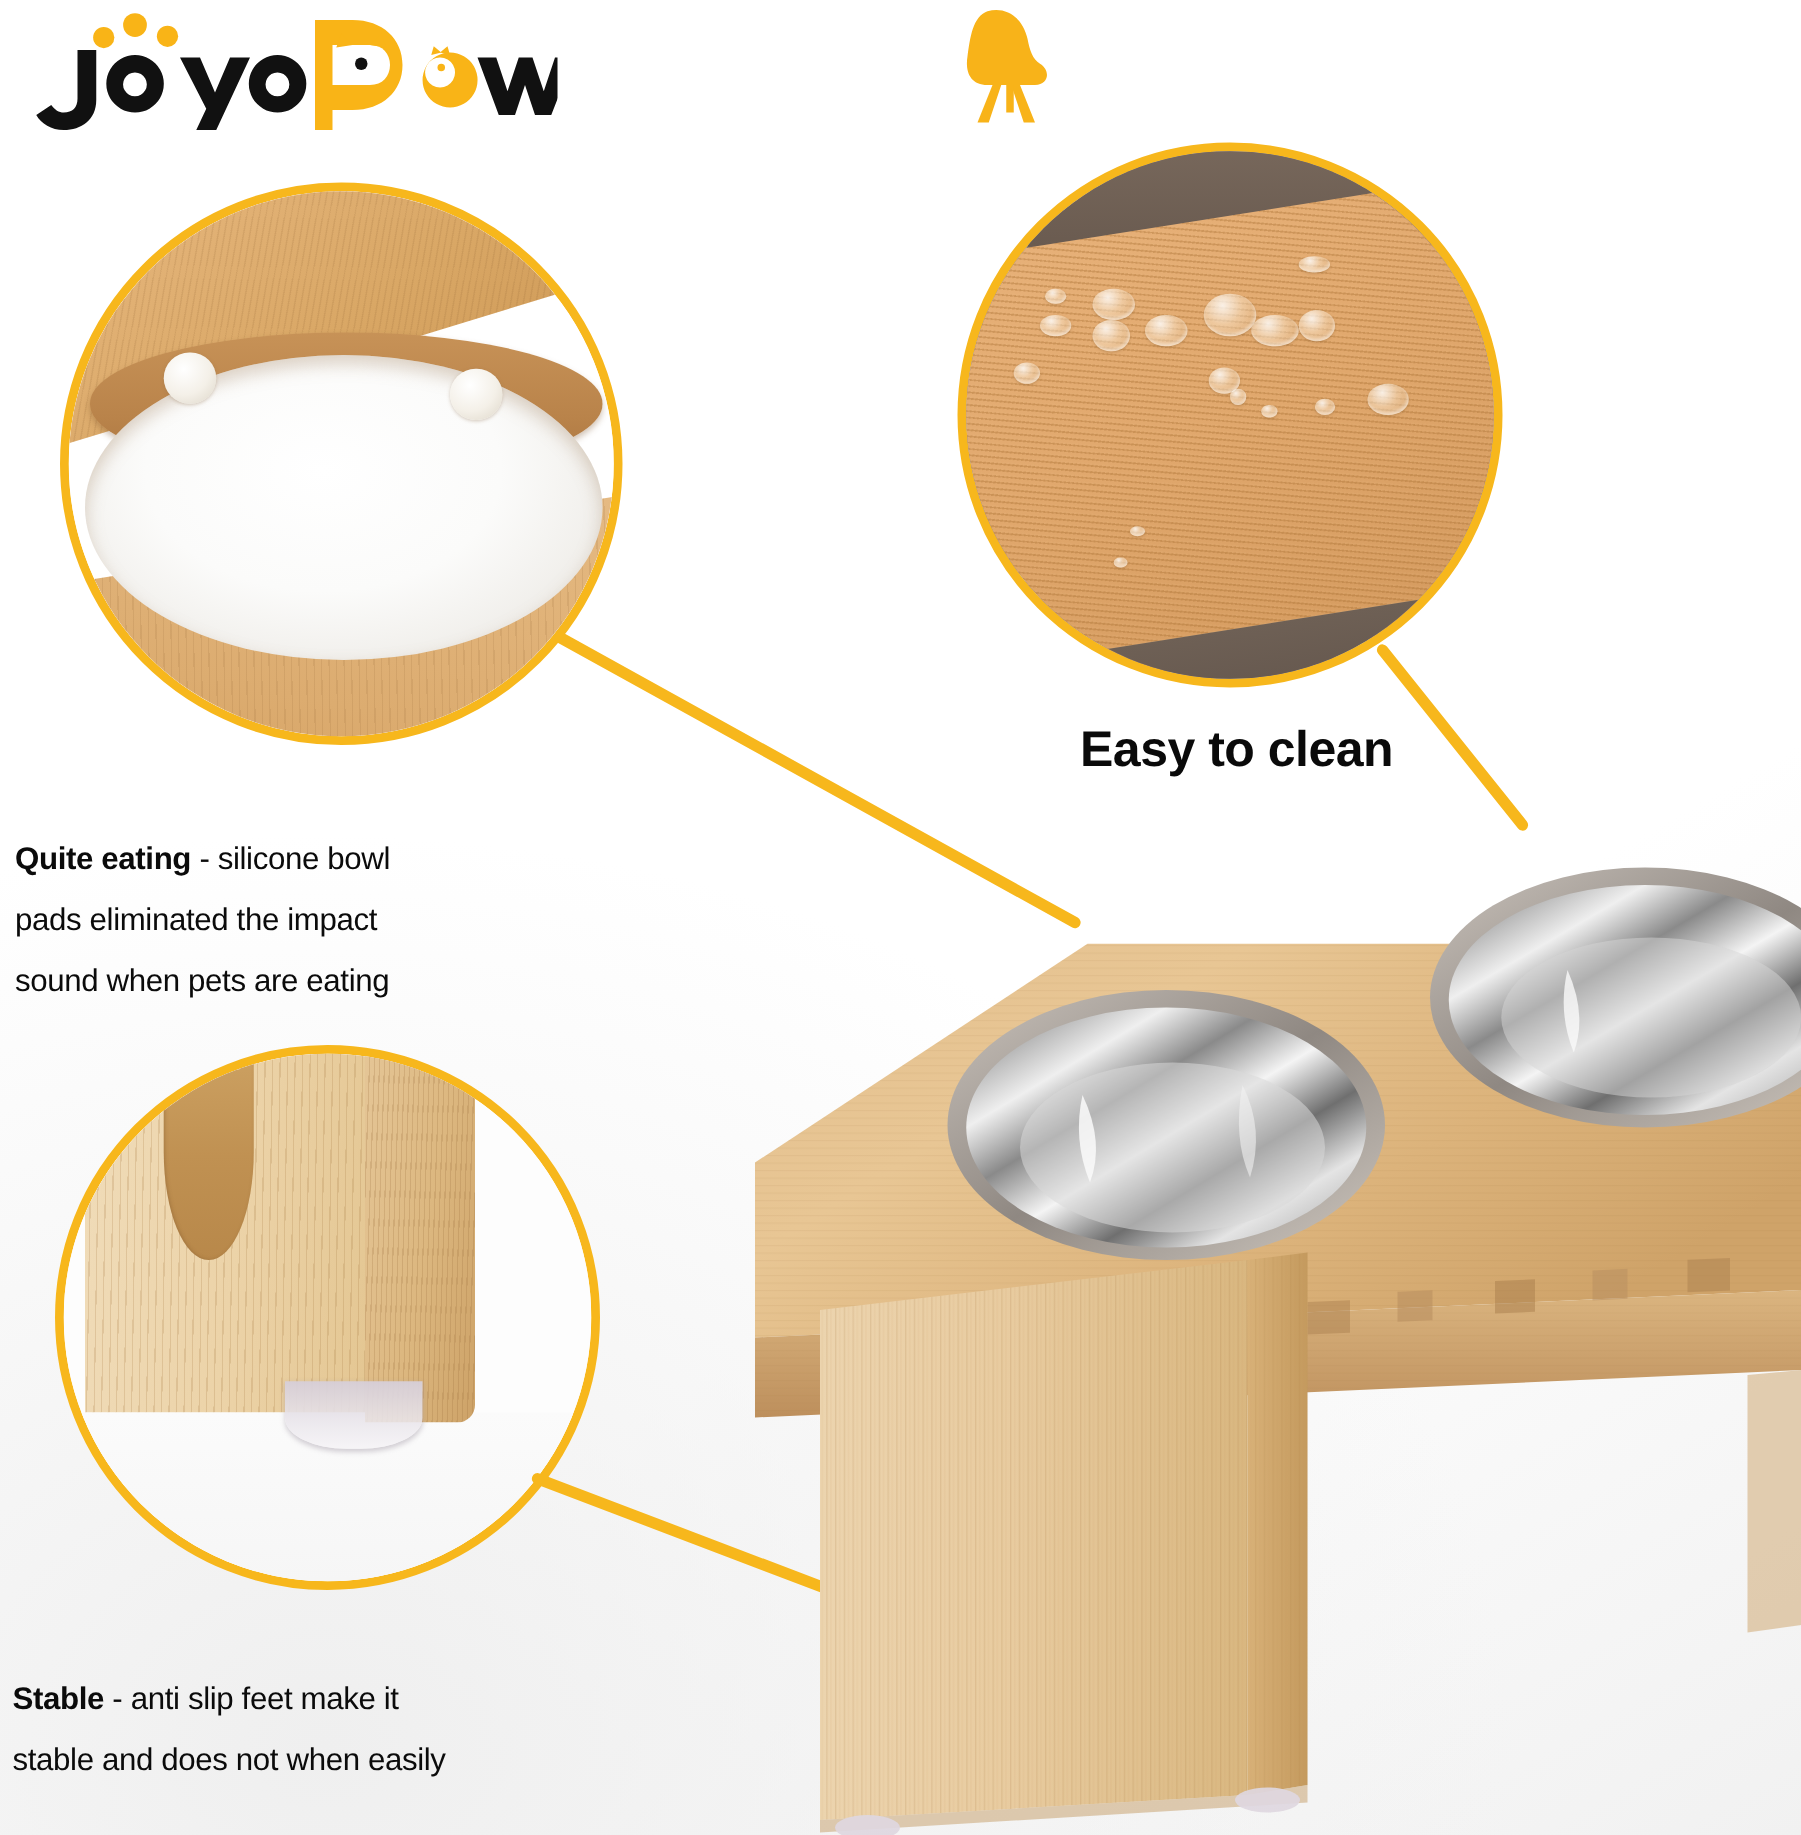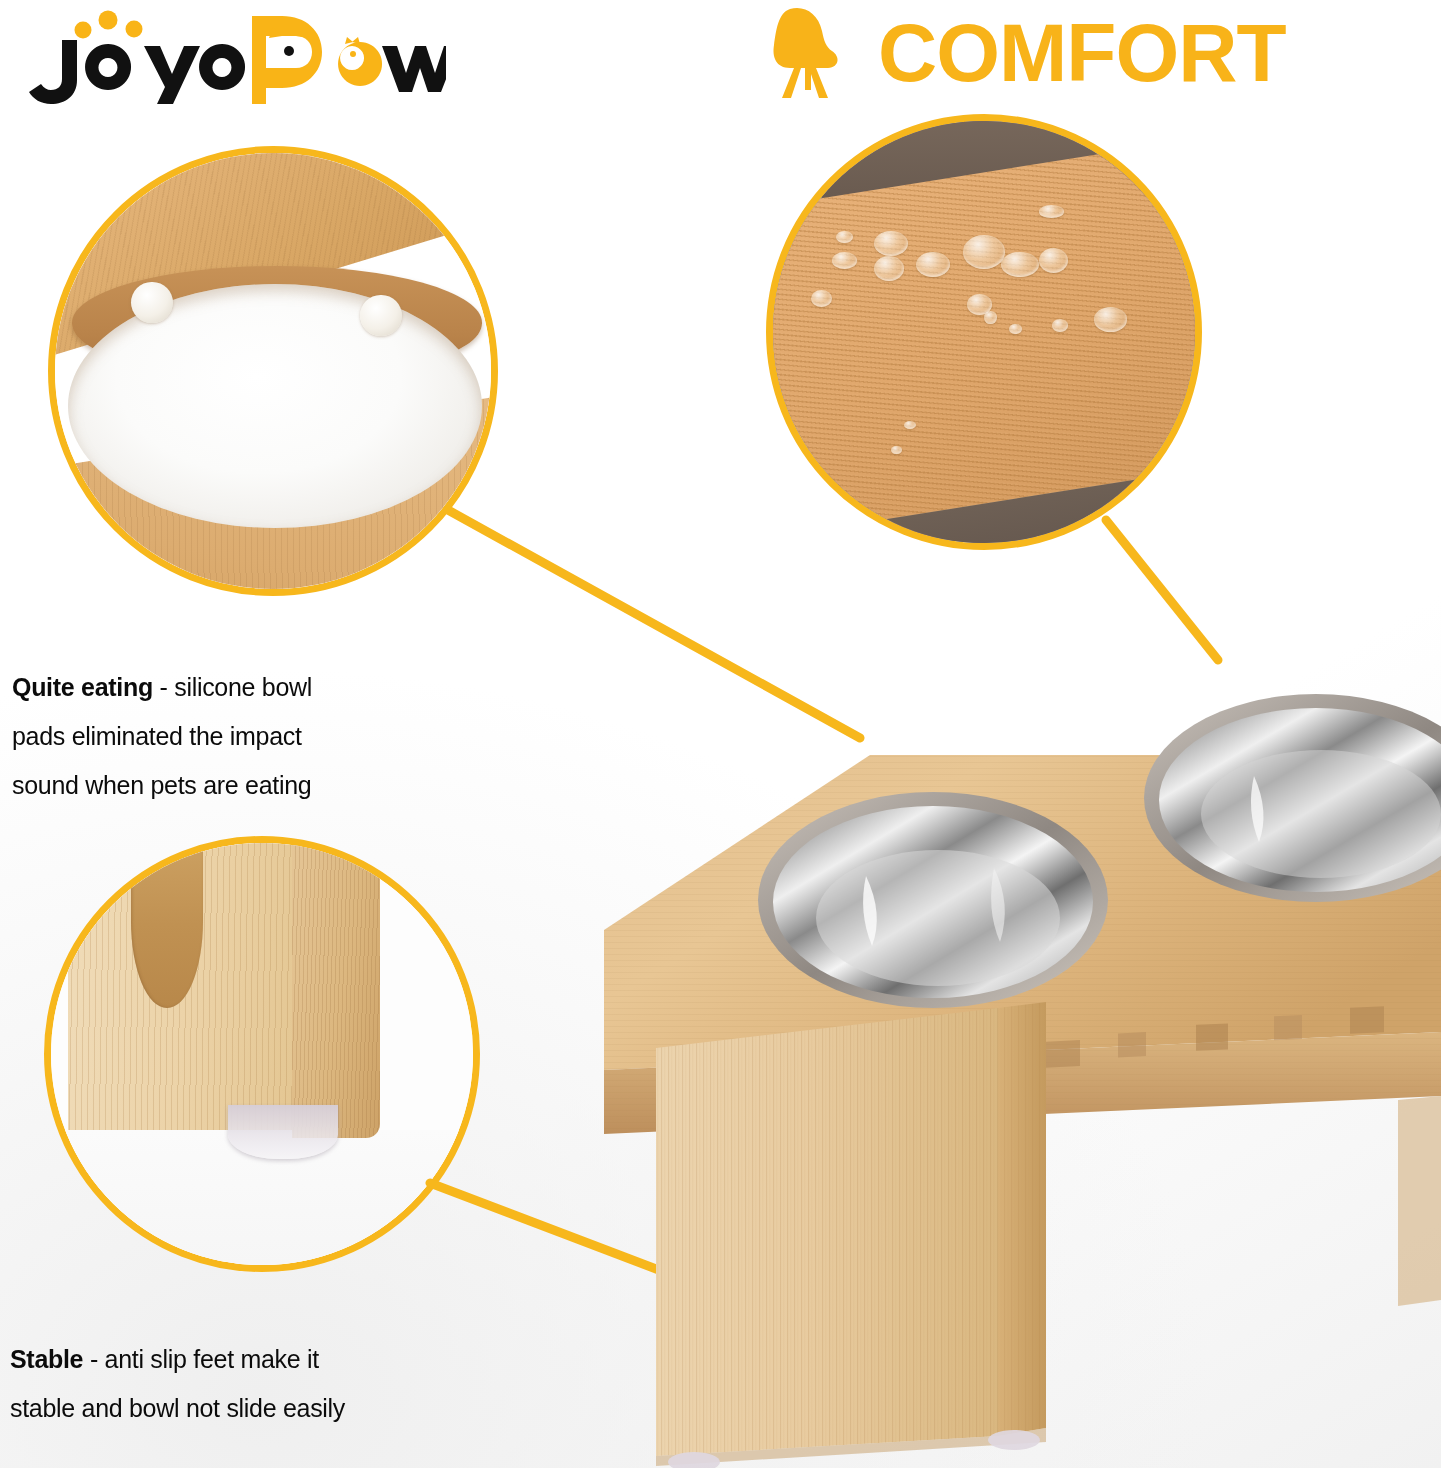--- a/index.html
+++ b/index.html
@@ -205,21 +205,20 @@
     </svg>
   </div>
 
   <div class="comfort-block">
     <svg class="chair-icon" viewBox="0 0 86 96">
       <path d="M20 4 C34 0 48 8 52 26 C54 36 56 42 62 46 C70 51 70 62 58 63 L20 63 C6 63 2 52 4 40 C6 26 8 8 20 4 Z" fill="#F8B319"></path>
       <path d="M24 63 l-12 30 h9 l10 -30 z" fill="#F8B319"></path>
       <path d="M46 63 l12 30 h-9 l-10 -30 z" fill="#F8B319"></path>
       <path d="M35 63 h6 l0 22 h-6 z" fill="#F8B319"></path>
     </svg>
-    <div class="comfort-text">COMFORT</div>
   </div>
 
   <div class="callout" id="callout-pads">
     <div class="pads-scene">
       <div class="pads-wood-top"></div>
       <div class="pads-wood-bottom"></div>
       <div class="pads-rim"></div>
       <div class="pads-hole"></div>
       <div class="pad-dot" id="pad-dot-left"></div>
       <div class="pad-dot" id="pad-dot-right"></div>
@@ -362,19 +361,20 @@
 
     <path d="M800 500 L843 496 L843 700 L800 706 Z" fill="#cfa974" opacity="0.55"></path>
   </svg>
 
   <div class="body-text" id="text-quiet">
     <b>Quite eating</b><span> - </span><span>silicone bowl
 pads eliminated  the impact
 sound when pets are eating</span>
   </div>
 
+  <div id="text-clean">Easy to clean</div>
 
   <div class="body-text" id="text-stable">
     <b>Stable</b><span> - </span><span>anti slip feet make it
-stable and bowl not slide easily</span>
+stable and does not when easily</span>
   </div>
 
 </div>
 
 </body></html>

